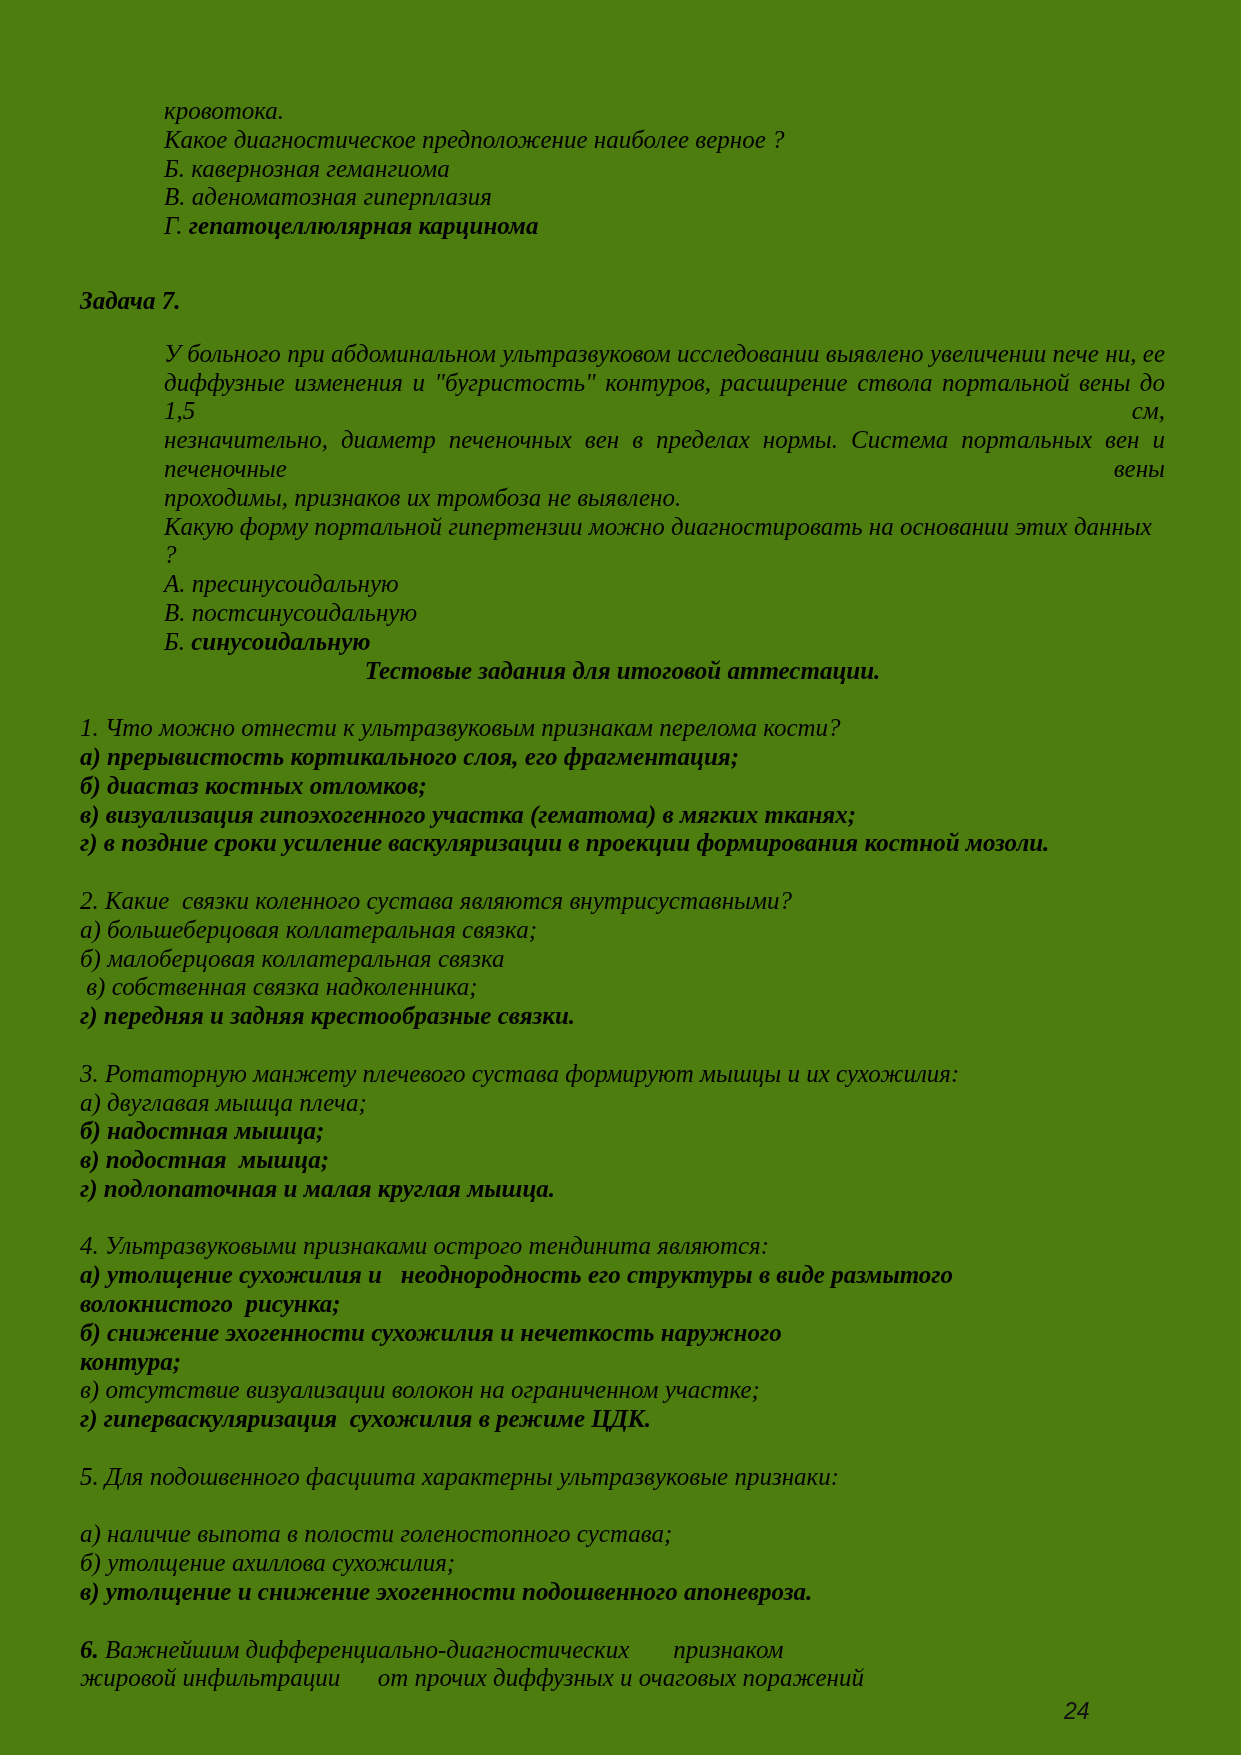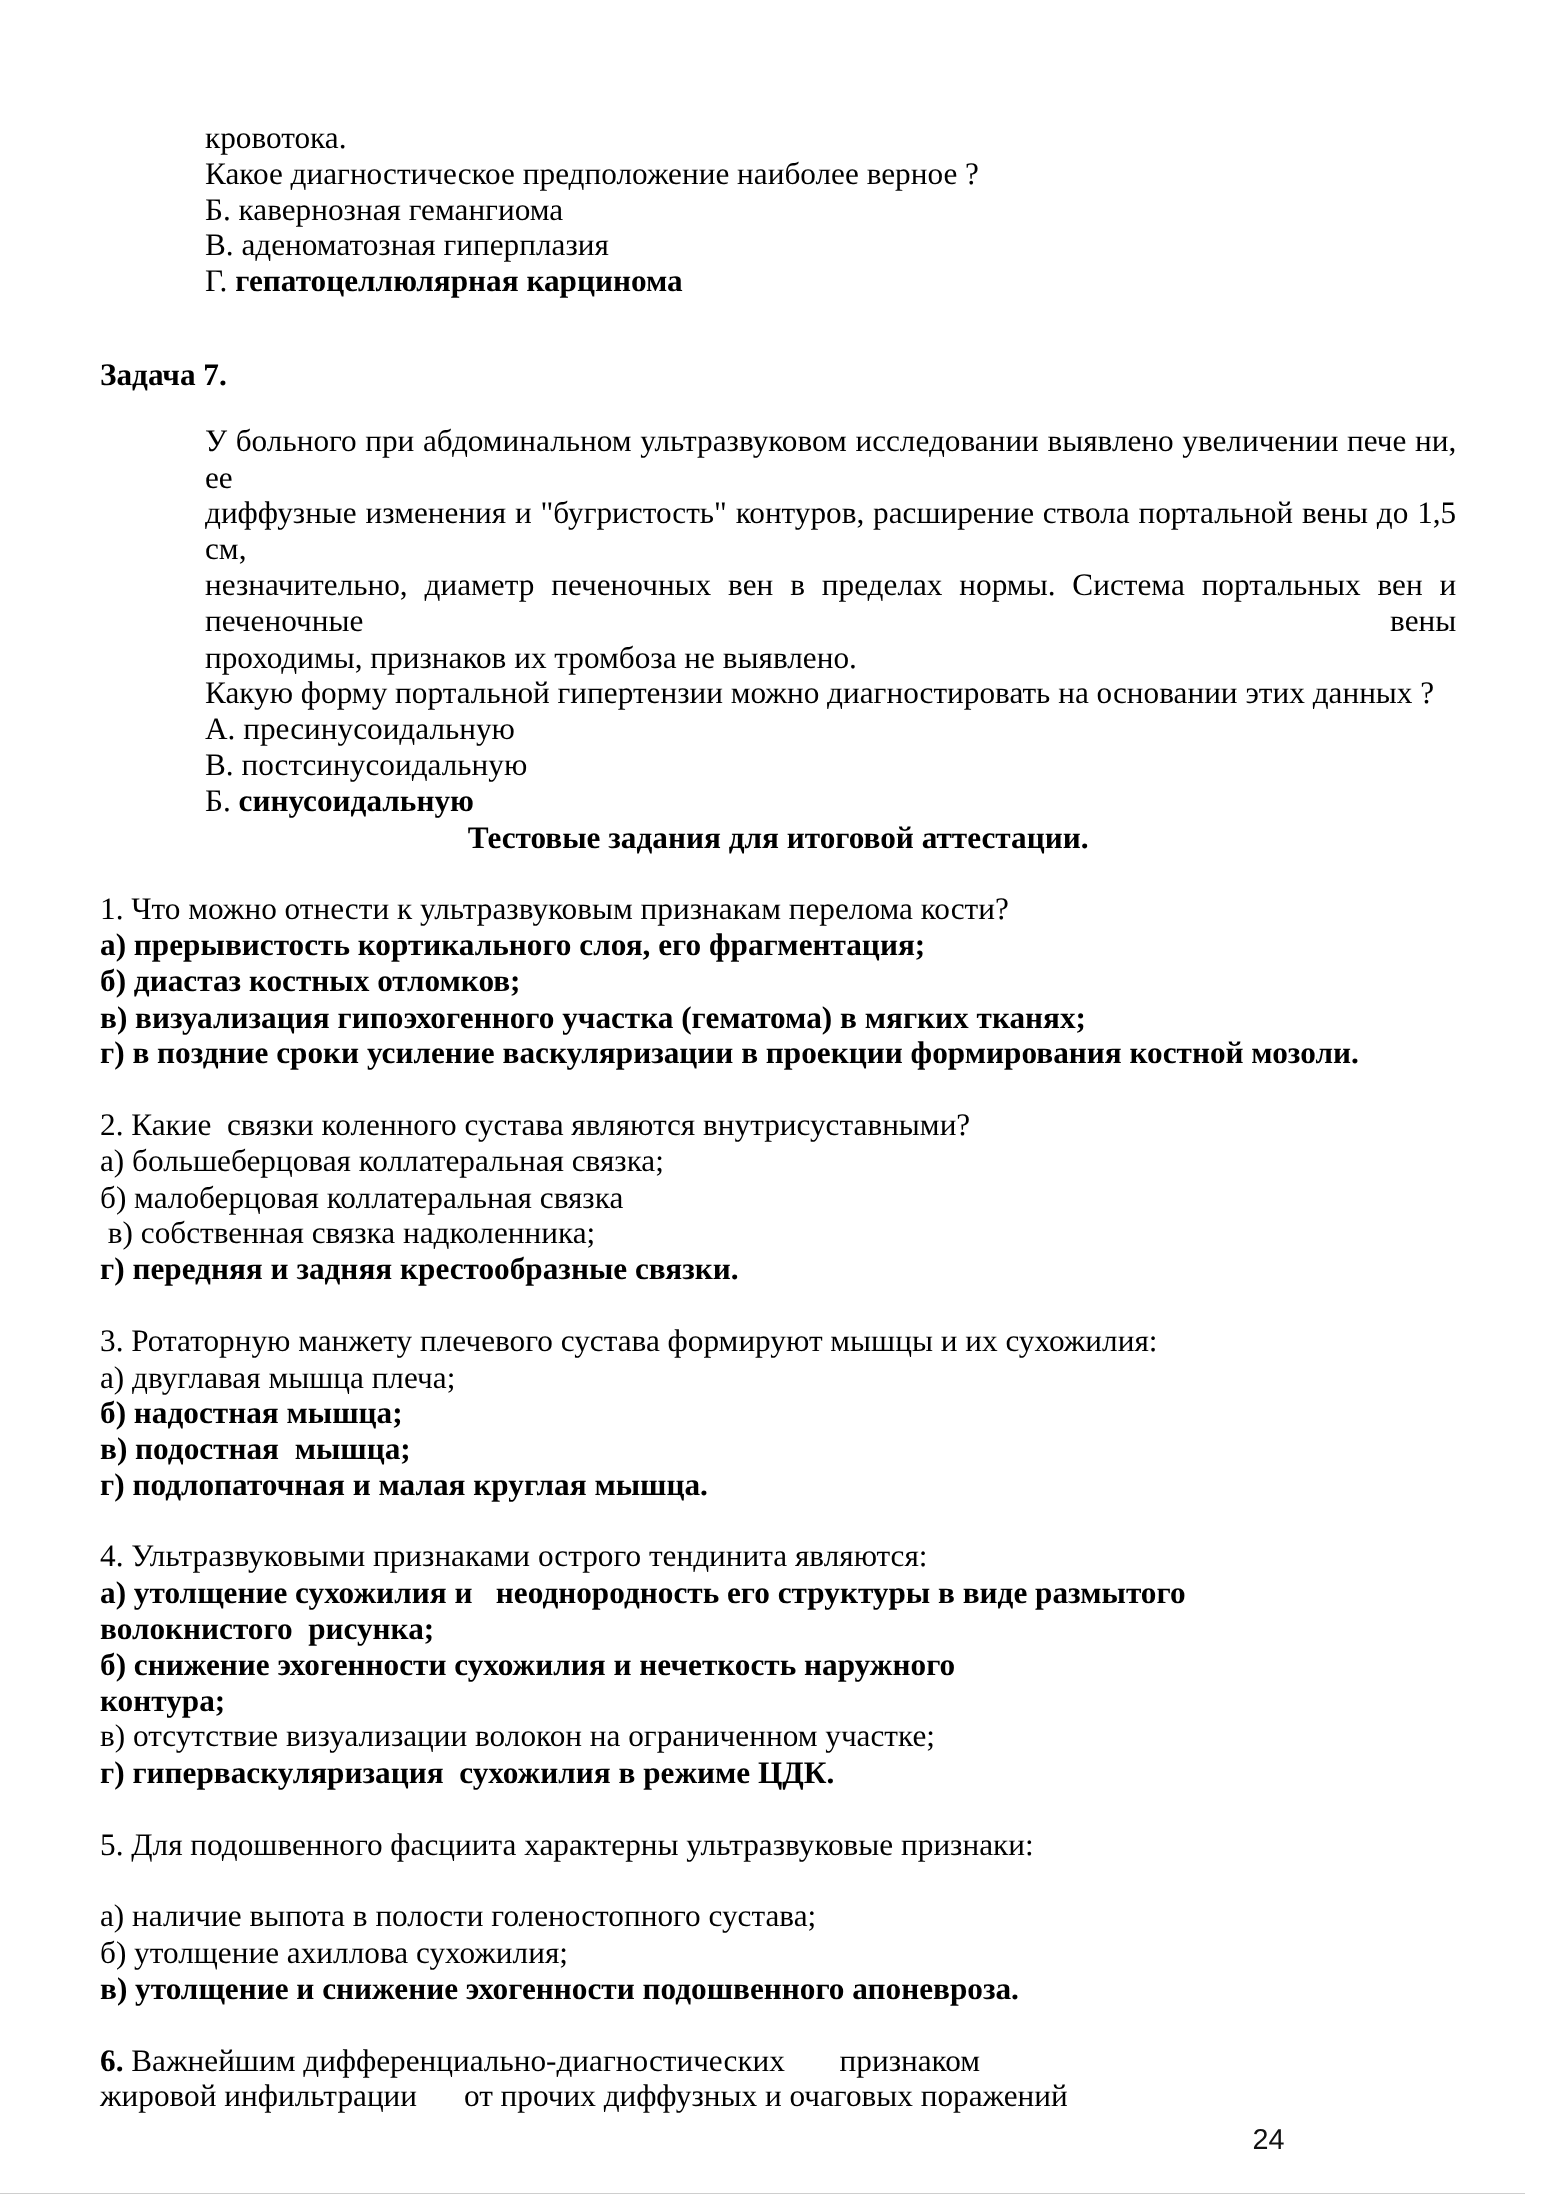--- a/index.html
+++ b/index.html
@@ -1,28 +1,29 @@
 <!DOCTYPE html>
 <html lang="ru"><head>
 <meta charset="utf-8">
 <style>
   html, body { margin: 0; padding: 0; background: #888; }
   .page {
     position: relative;
     width: 1241px;
     height: 1755px;
     margin: 0 auto;
-    background: #ffffff;
+    background: #4d7c0f;
     color: #000000;
     font-family: "Liberation Serif", "DejaVu Serif", serif;
     font-size: 25px;
     line-height: 28.8px;
     box-sizing: border-box;
     padding: 97px 0 0 80px;
     overflow: hidden;
+    font-style: italic;
   }
   .line { white-space: pre-wrap; min-height: 28.8px; }
   .b { font-weight: bold; }
   .indent { margin-left: 84px; }
   .par-wrap { width: 1001px; }
   .jline {
     white-space: normal;
     text-align: justify;
     text-align-last: justify;
     min-height: 28.8px;
@@ -33,21 +34,21 @@
     width: 1085px;
     text-align: center;
     font-weight: bold;
     min-height: 28.8px;
     white-space: pre-wrap;
   }
   .q { margin-top: 28.8px; }
   .blank-line { height: 28.8px; }
   .pagenum {
     position: absolute;
-    left: 1002px;
+    left: 1064px;
     top: 1697px;
     font-family: "Liberation Sans", "DejaVu Sans", sans-serif;
     font-size: 23px;
     line-height: 28px;
     color: #111111;
   }
 </style>
 </head>
 <body>
 

